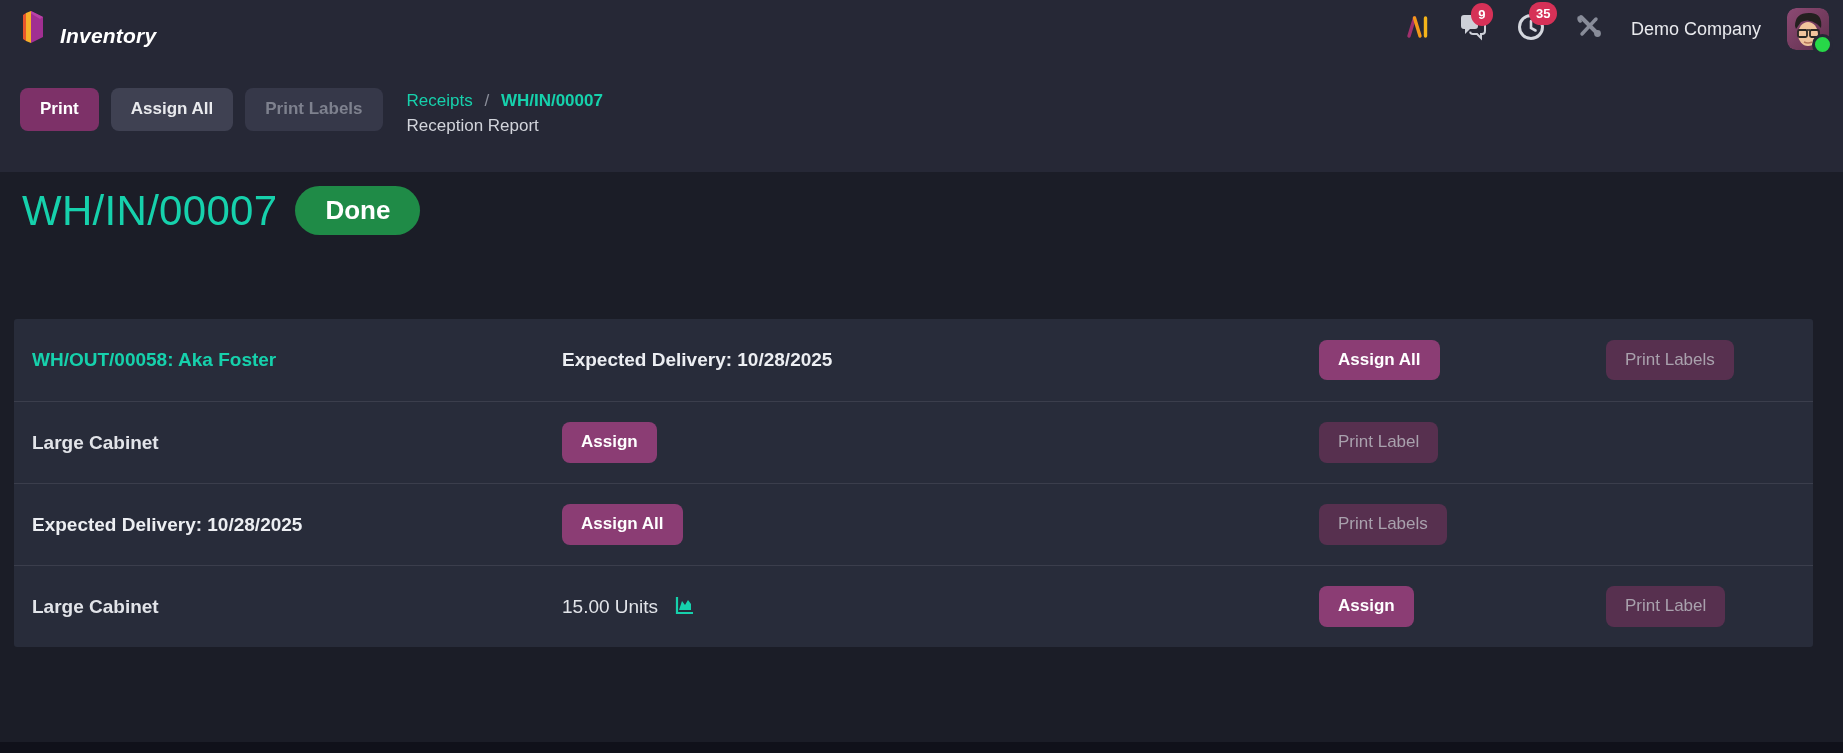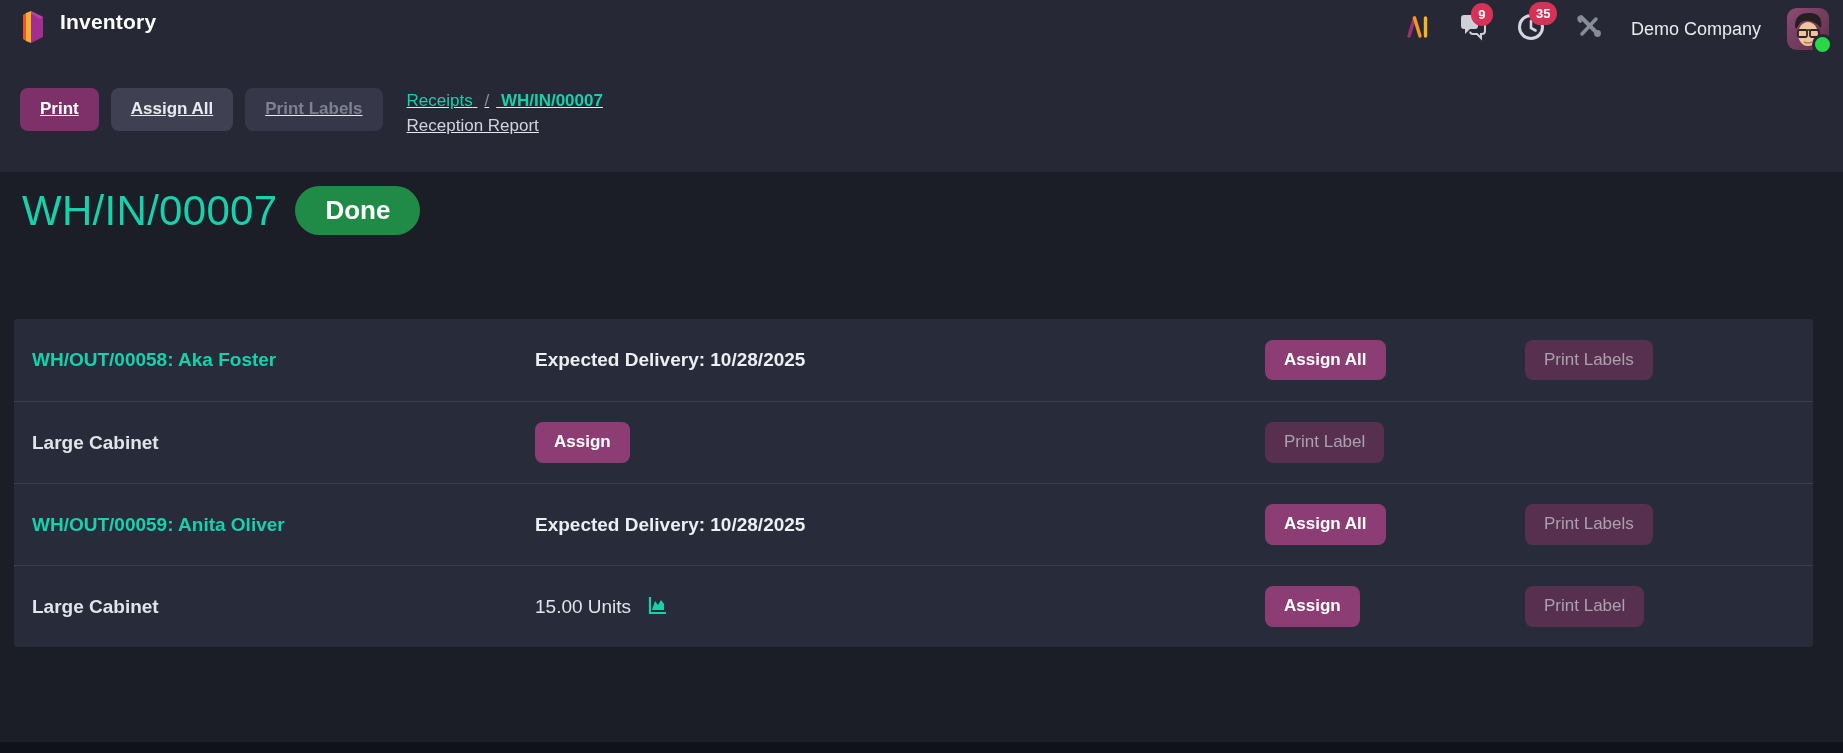--- a/index.html
+++ b/index.html
@@ -8,42 +8,42 @@
     font-family:"Liberation Sans", sans-serif;
     background:#1b1d27;
     color:#e8eaee;
     position:relative;
   }
   
   .header { background:#262836; height:172px; }
   .navbar {
     height:58px; display:flex; align-items:center; padding:0 14px 0 16px;
   }
-  .brand { display:flex; align-items:flex-start; gap:12px; cursor:pointer; }
+  .brand { display:flex; align-items:flex-end; gap:12px; cursor:pointer;font-style:italic; }
   .brand-name { font-size:21px; font-weight:600; color:#ffffff; letter-spacing:.2px; }
   .nav-menu { display:flex; align-items:center; margin-left:22px; }
   .nav-item {
     color:#d6d8df; font-size:17px; padding:9px 19px; border-radius:6px; cursor:pointer;
   }
   .nav-right { margin-left:auto; display:flex; align-items:center; gap:10px; }
   .icon-btn { position:relative; padding:6px 9px; border-radius:6px; cursor:pointer; display:flex; align-items:center; }
   .badge {
     position:absolute; top:-4px; left:22px; background:#d63157; color:#fff;
     font-size:13px; font-weight:700; line-height:1; padding:5px 7px; border-radius:999px;
     min-width:22px; text-align:center;
   }
   .company-name { color:#e9eaee; font-size:18px; padding:0 10px; cursor:pointer; white-space:nowrap; }
   .avatar-wrap { position:relative; width:42px; height:42px; margin-left:6px; cursor:pointer; }
   .avatar-wrap svg { border-radius:9px; display:block; }
   .status-dot {
     position:absolute; right:-4px; bottom:-5px; width:21px; height:21px;
     background:#27d848; border:3px solid #262836; border-radius:50%;
   }
   
-  .toolbar { display:flex; align-items:flex-start; padding:30px 16px 0 20px; gap:12px;text-decoration:underline; }
+  .toolbar { display:flex; align-items:flex-start; padding:30px 16px 0 20px; gap:12px; }
   .btn {
     font-family:inherit; font-size:17px; border:none; border-radius:8px;
     padding:12px 20px; cursor:pointer; line-height:1.1;
   }
   .btn-primary { background:#7d3168; color:#ffffff; font-weight:600; }
   .btn-secondary { background:#3f4152; color:#e9eaee; font-weight:600; }
   .btn-disabled { background:#363849; color:#7e818e; font-weight:600; cursor:default; }
   .crumb-block { margin-left:12px; line-height:1.45; padding-top:1px; }
   .breadcrumb { font-size:17px; }
   .crumb-link { color:#16d1ac; cursor:pointer; text-decoration:none; }
@@ -57,21 +57,21 @@
   .status-pill {
     background:#1f8b47; color:#ffffff; font-size:26px; font-weight:700;
     padding:9px 30px; border-radius:999px;
   }
   
   .report-table {
     margin:84px 30px 0 14px; background:#282c3a; border-radius:3px;
   }
   .trow {
     display:grid; grid-template-columns:503px 730px 260px 1fr;
-    align-items:center; height:82px; padding-left:18px;
+    align-items:center; height:82px; padding-left:18px;gap:27px;
   }
   .trow + .trow { border-top:1px solid #3b3e4c; }
   .cell { display:flex; align-items:center; }
   .group-link { color:#16d1ac; font-size:19px; font-weight:700; cursor:pointer; }
   .delivery-text { color:#eceef2; font-size:19px; font-weight:700; }
   .product-name { color:#e2e4e9; font-size:19px;font-weight:bold; }
   .qty-text { color:#e2e4e9; font-size:19px; }
   .chart-icon-btn { margin-left:14px; display:flex; align-items:center; cursor:pointer; background:none; border:none; padding:2px; }
   .tbtn {
     font-family:inherit; font-size:17px; border:none; border-radius:8px;
@@ -207,23 +207,20 @@
       <div class="cell">
         <button class="tbtn tbtn-assign">Assign</button>
       </div>
       <div class="cell">
         <button class="tbtn tbtn-muted">Print Label</button>
       </div>
     </div>
 
     <div class="trow">
       <div class="cell">
-        <span class="group-link"><span>WH/OUT/00059</span><span>: </span><span>Anita Oliver</span></span>
-      </div>
-      <div class="cell">
         <span class="delivery-text">Expected Delivery: 10/28/2025</span>
       </div>
       <div class="cell">
         <button class="tbtn tbtn-assign">Assign All</button>
       </div>
       <div class="cell">
         <button class="tbtn tbtn-muted">Print Labels</button>
       </div>
     </div>
 

